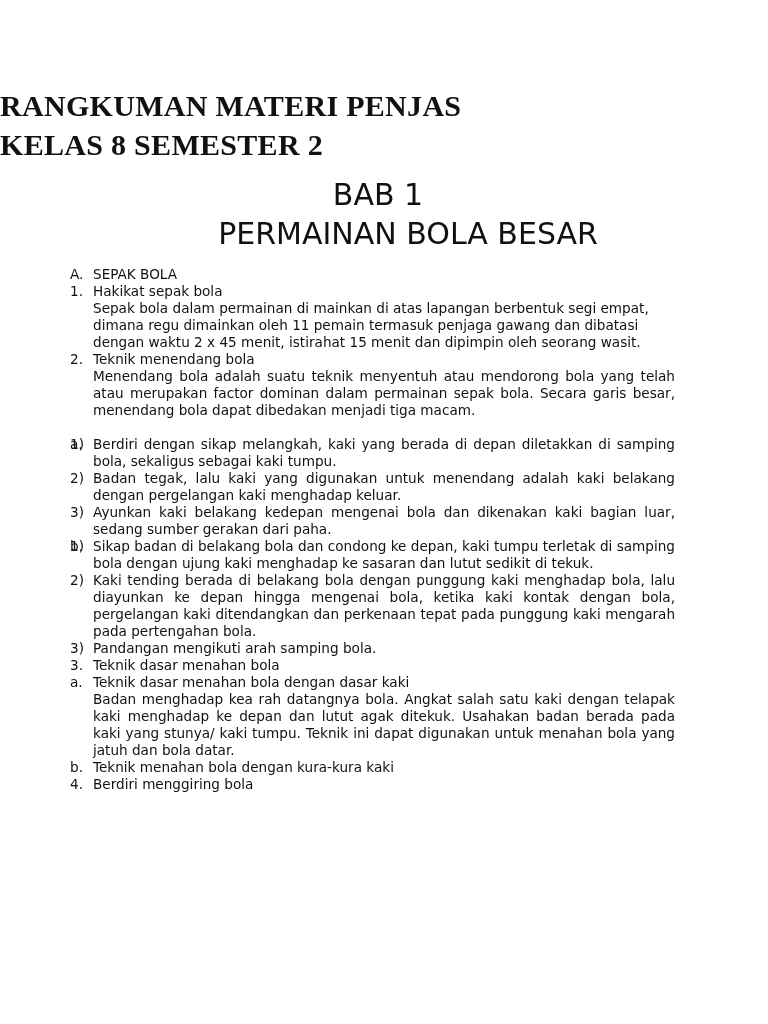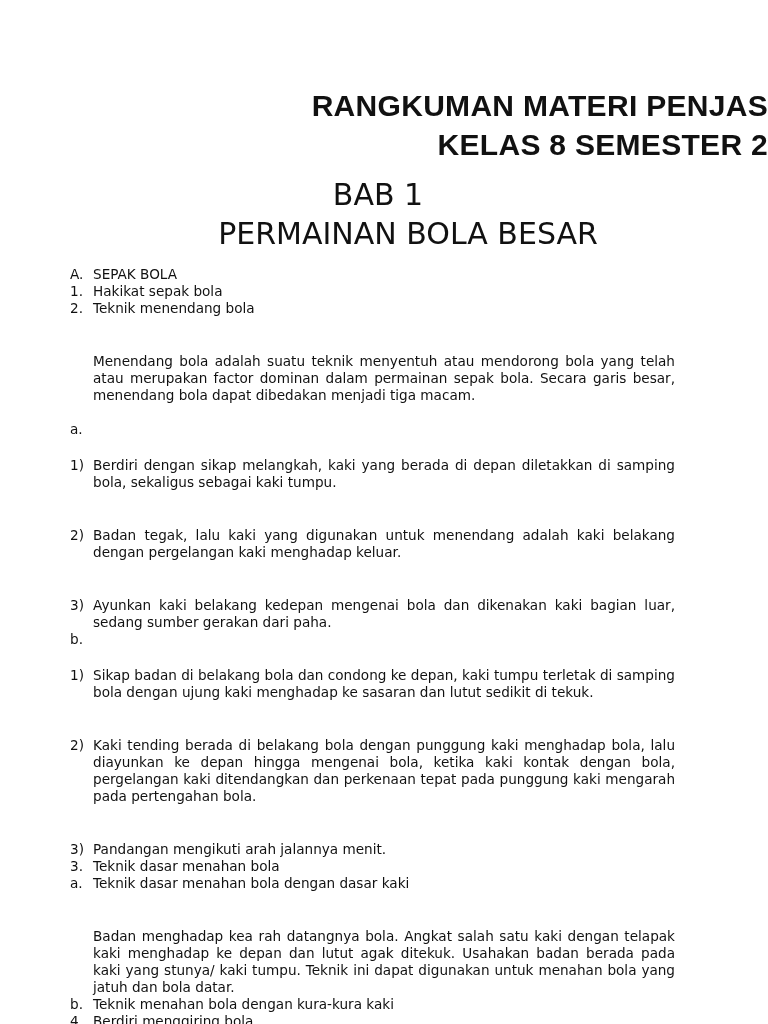--- a/index.html
+++ b/index.html
@@ -1,38 +1,38 @@
 <!DOCTYPE html>
 <html><head>
 <meta charset="utf-8">
 <style>
   html, body { margin: 0; padding: 0; background: #ffffff; }
   body { width: 768px; height: 1024px; position: relative; overflow: hidden; color: #111; }
   .page { position: absolute; left: 0; top: 0; width: 768px; height: 1024px; background: #fff; }
   .title {
-    position: absolute; left: 0; width: 768px; text-align: right;
-    font-family: Liberation Sans, sans-serif; font-weight: bold; font-size: 30px;
+    position: absolute; left: 0; width: 768px; text-align: left;
+    font-family: Liberation Serif, serif; font-weight: bold; font-size: 30px;
     letter-spacing: 0.3px; line-height: 36px; margin: 0;
   }
   .t1 { top: 88px; }
   .t2 { top: 127px; }
   .bab {
     position: absolute; left: 0; width: 768px; text-align: center;
     font-family: "DejaVu Sans", sans-serif; font-weight: normal; font-size: 30px; line-height: 36px;
   }
   .bab1 { top: 177px; left: -6px; }
   .bab2 { top: 216px; left: 24px; }
   .body {
     position: absolute; left: 70px; top: 266px; width: 605px;
     font-family: "DejaVu Sans", sans-serif; font-size: 13.6px; line-height: 17px;
   }
   .row { position: relative; padding-left: 23px; }
   .row .mk { position: absolute; left: 0; top: 0; }
   .p { padding-left: 23px; }
-  .just { text-align: justify; text-align-last: left; margin-top: 36px; }
+  .just { text-align: justify; text-align-last: left; }
   .gap { height: 17px; }
 </style>
 </head>
 <body>
 
 <div class="page">
   <h1 class="title t1">RANGKUMAN MATERI PENJAS</h1>
   <h1 class="title t2">KELAS 8 SEMESTER 2</h1>
   <div class="bab bab1">BAB 1</div>
   <div class="bab bab2">PERMAINAN BOLA BESAR</div>
@@ -41,20 +41,21 @@
 
     <div class="row">
       <span class="mk">A.</span>
       <span>SEPAK BOLA</span>
     </div>
 
     <div class="row">
       <span class="mk">1.</span>
       <span>Hakikat sepak bola</span>
     </div>
+    <div class="p">Sepak bola dalam permainan di mainkan di atas lapangan berbentuk segi empat, dimana regu dimainkan oleh 11 pemain termasuk penjaga gawang dan dibatasi dengan waktu 2 x 45 menit, istirahat 15 menit dan dipimpin oleh seorang wasit.</div>
 
     <div class="row">
       <span class="mk">2.</span>
       <span>Teknik menendang bola</span>
     </div>
     <div class="p just">Menendang bola adalah suatu teknik menyentuh atau mendorong bola yang telah atau merupakan factor dominan dalam permainan sepak bola. Secara garis besar, menendang bola dapat dibedakan menjadi tiga macam.</div>
     <div class="gap"></div>
 
     <div class="row">
       <span class="mk">a.</span>
@@ -78,21 +79,21 @@
     <div class="row just">
       <span class="mk">1)</span>
       <span>Sikap badan di belakang bola dan condong ke depan, kaki tumpu terletak di samping bola dengan ujung kaki menghadap ke sasaran dan lutut sedikit di tekuk.</span>
     </div>
     <div class="row just">
       <span class="mk">2)</span>
       <span>Kaki tending berada di belakang bola dengan punggung kaki menghadap bola, lalu diayunkan ke depan hingga  mengenai bola, ketika kaki kontak dengan bola, pergelangan kaki ditendangkan dan perkenaan tepat pada punggung kaki mengarah pada pertengahan bola.</span>
     </div>
     <div class="row just">
       <span class="mk">3)</span>
-      <span>Pandangan mengikuti arah jalannya menit.</span>
+      <span>Pandangan mengikuti arah samping bola.</span>
     </div>
 
     <div class="row">
       <span class="mk">3.</span>
       <span>Teknik dasar menahan bola</span>
     </div>
     <div class="row">
       <span class="mk">a.</span>
       <span>Teknik dasar menahan bola dengan dasar kaki</span>
     </div>

